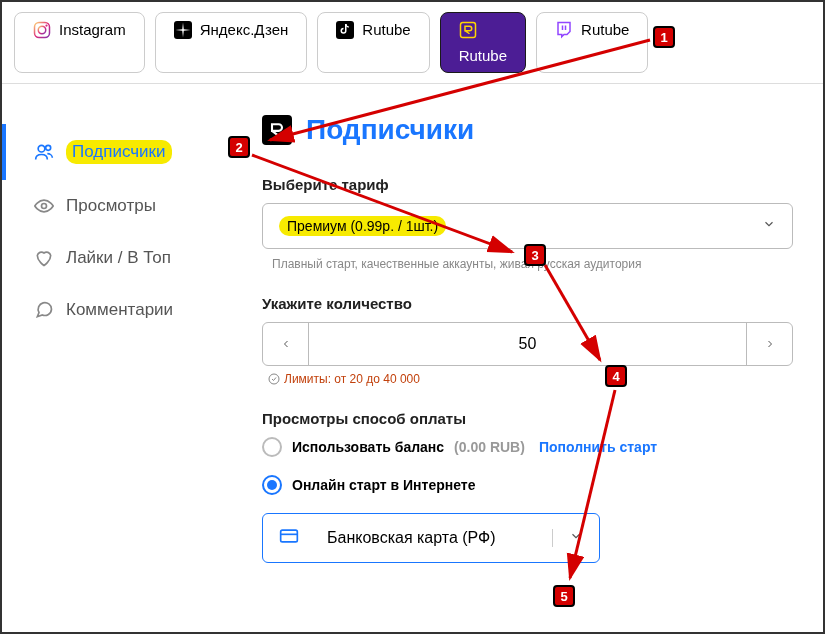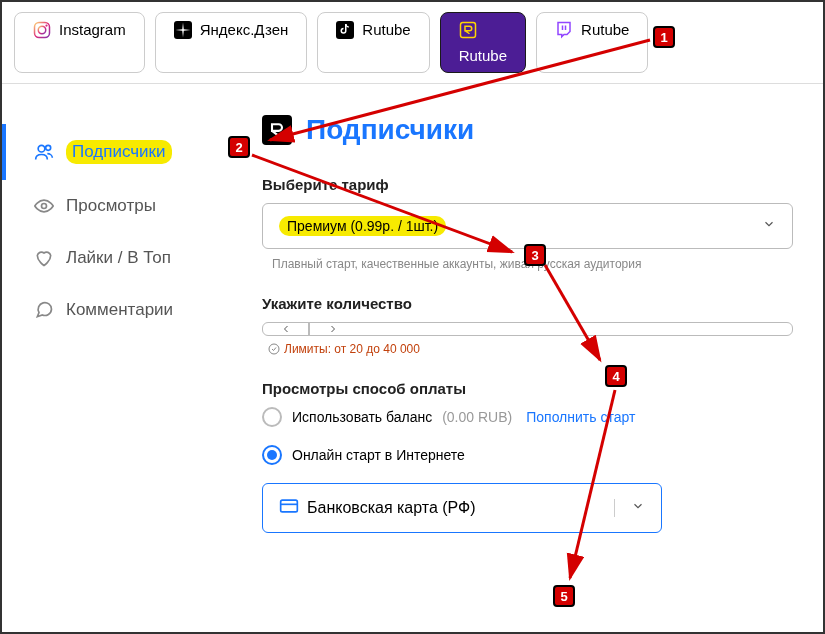--- a/index.html
+++ b/index.html
@@ -29,28 +29,28 @@
   .select-value.hl { background: #f7ea00; border-radius: 10px; padding: 2px 8px; }
   .hint { font-size: 12px; color: #888; margin-bottom: 24px; padding-left: 10px; }
   
   .qty-row { display: flex; align-items: stretch; border: 1px solid #bbb; border-radius: 6px; margin-bottom: 6px; }
   .qty-btn { width: 46px; display: flex; align-items: center; justify-content: center; cursor: pointer; font-size: 18px; color: #555; }
   .qty-btn:first-child { border-right: 1px solid #bbb; }
   .qty-btn:last-child { border-left: 1px solid #bbb; }
   .qty-input { flex: 1; border: none; text-align: center; font-size: 16px; padding: 12px; outline: none; }
   .limits { font-size: 12px; color: #c2410c; margin-bottom: 24px; padding-left: 6px; display: flex; align-items: center; gap: 4px; }
   
-  .radio-row { display: flex; align-items: center; gap: 10px; margin-bottom: 18px; font-size: 14px; }
+  .radio-row { display: flex; align-items: center; gap: 10px; margin-bottom: 18px; font-size: 14px; font-weight: bold; }
   .radio { width: 20px; height: 20px; border: 2px solid #bbb; border-radius: 50%; display: inline-flex; align-items: center; justify-content: center; cursor: pointer; }
   .radio.checked { border-color: #1976ff; }
   .radio.checked::after { content: ''; width: 10px; height: 10px; background: #1976ff; border-radius: 50%; }
   .balance-amt { color: #999; }
   .topup { color: #1976ff; cursor: pointer; margin-left: 4px; }
   
-  .payment-select { border: 1.5px solid #1976ff; border-radius: 6px; display: flex; align-items: center; padding: 12px 16px; gap: 8px; cursor: pointer; width: 400px; }
+  .payment-select { border: 1.5px solid #1976ff; border-radius: 6px; display: flex; align-items: center; padding: 12px 16px; gap: 28px; cursor: pointer; width: 338px; }
   .payment-select .card-icon { color: #1976ff; }
   .payment-select .chev { margin-left: auto; border-left: 1px solid #ccc; padding-left: 16px; color: #555; }
   
   .badge { position: absolute; width: 22px; height: 22px; background: #d40000; color: #fff; border: 2px solid #000; border-radius: 4px; display: flex; align-items: center; justify-content: center; font-size: 13px; font-weight: 700; z-index: 10; pointer-events: none; }
   
   svg.arrows { position: absolute; top: 0; left: 0; width: 825px; height: 634px; pointer-events: none; z-index: 5; }
 </style>
 </head>
 <body>
 
@@ -171,20 +171,21 @@
     </div>
     <div class="hint">Плавный старт, качественные аккаунты, живая русская аудитория</div>
 
     <div class="field-label">Укажите количество</div>
     <div class="qty-row">
       <div class="qty-btn">
         <svg width="12" height="12" viewBox="0 0 24 24" fill="none" stroke="#555" stroke-width="2">
             <path d="M15 18l-6-6 6-6"></path>
           </svg>
       </div>
+      <input class="qty-input" value="50" style="">
       <div class="qty-btn">
         <svg width="12" height="12" viewBox="0 0 24 24" fill="none" stroke="#555" stroke-width="2">
             <path d="M9 18l6-6-6-6"></path>
           </svg>
       </div>
     </div>
     <div class="limits">
       <svg width="12" height="12" viewBox="0 0 24 24" fill="none" stroke="#888" stroke-width="2">
           <circle cx="12" cy="12" r="10"></circle>
           <path d="M8 12l3 3 5-6"></path>

